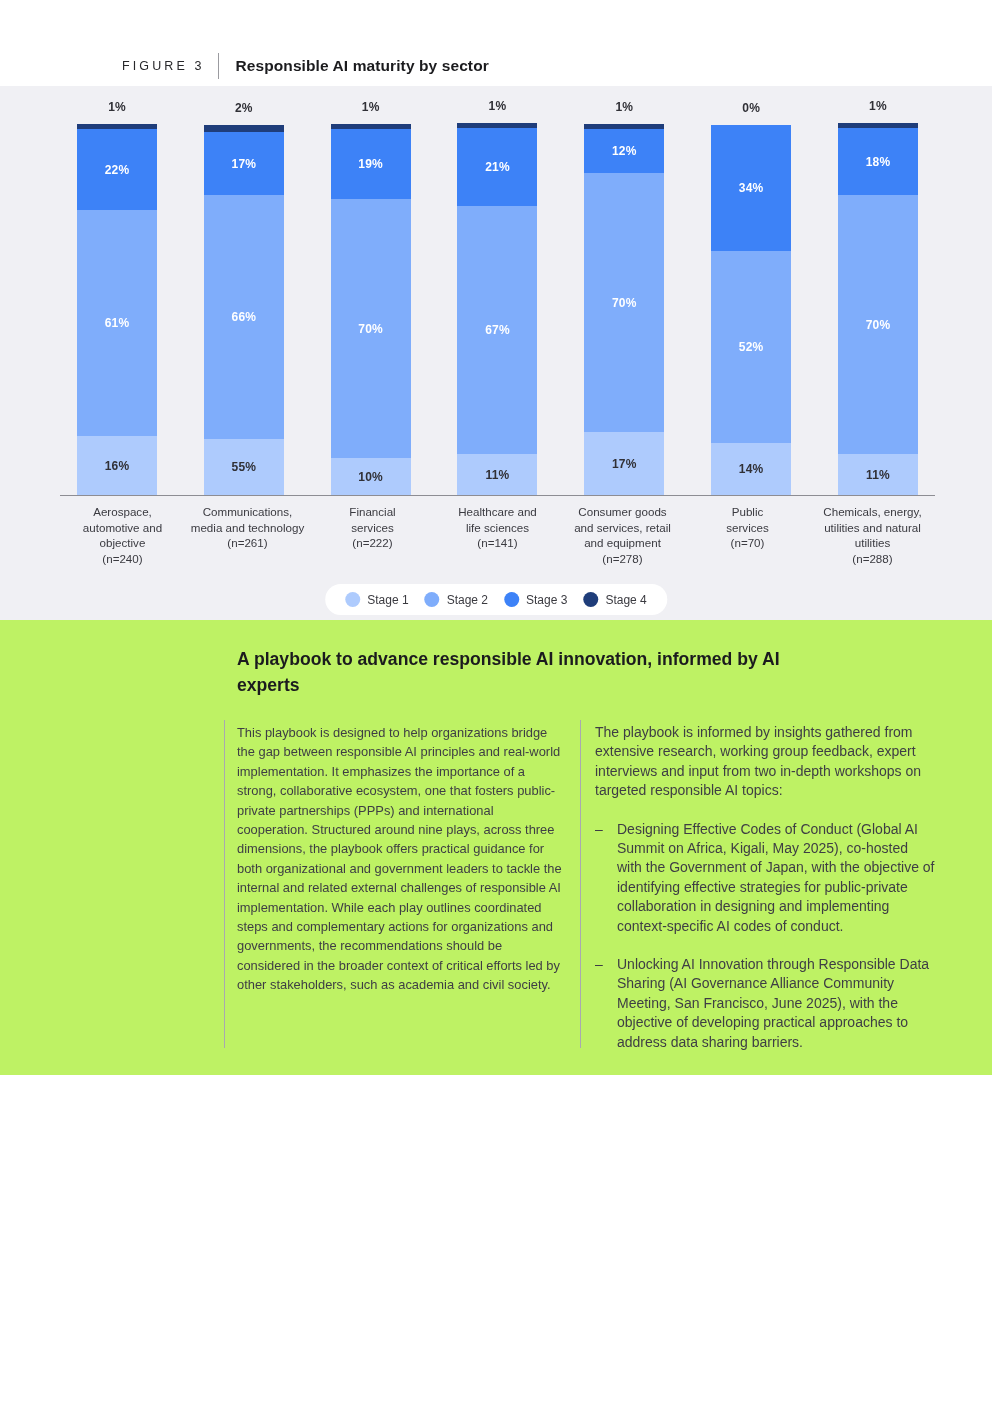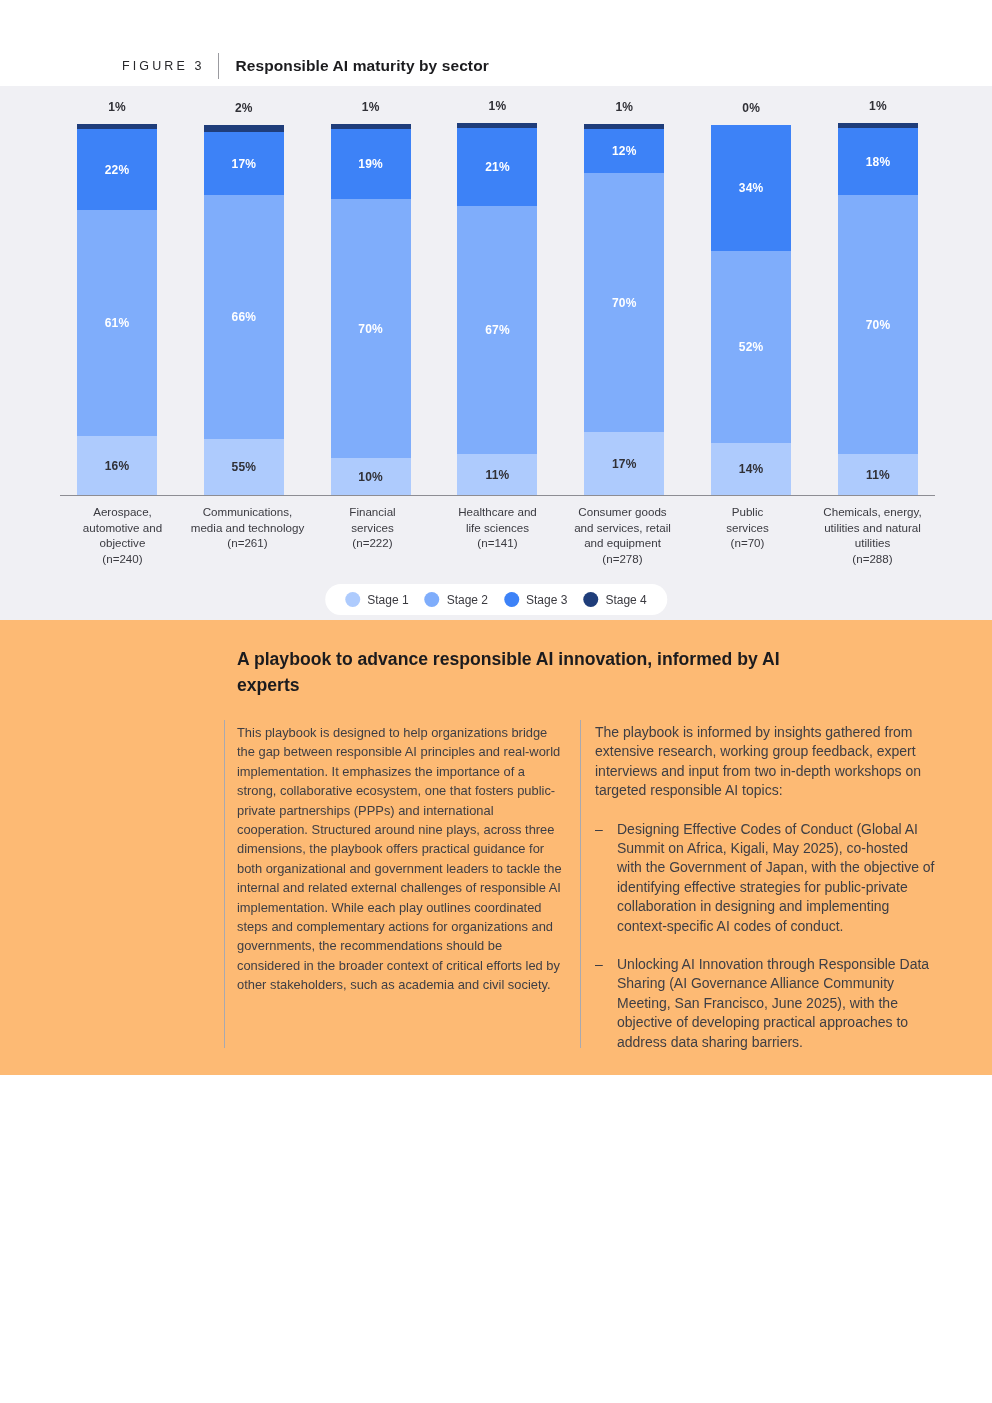--- a/index.html
+++ b/index.html
@@ -83,21 +83,21 @@
 
   
   .source {
     position: absolute; left: 58px; top: 551px; width: 880px;
     font-size: 9.6px; line-height: 16.2px; color: #8b8b92;
   }
   .source b { color: #6e6e75; font-weight: 700; }
   .source i { font-style: italic; }
 
   
-  .body-sec { position: absolute; left: 0; top: 620px; width: 992px; height: 455px; background:#fdba74; }
+  .body-sec { position: absolute; left: 0; top: 620px; width: 992px; height: 455px; background:#bef264; }
   .h2 {
     position: absolute; left: 237px; top: 26px; width: 600px;
     font-size: 17.6px; font-weight: 700; color: #1b1b1e; line-height: 26px;
   }
   .rule-l {
     position: absolute; left: 224px; top: 100px; width: 1px; height: 328px; background: #a9a9af;
   }
   .rule-r {
     position: absolute; left: 580px; top: 100px; width: 1px; height: 328px; background: #a9a9af;
   }

